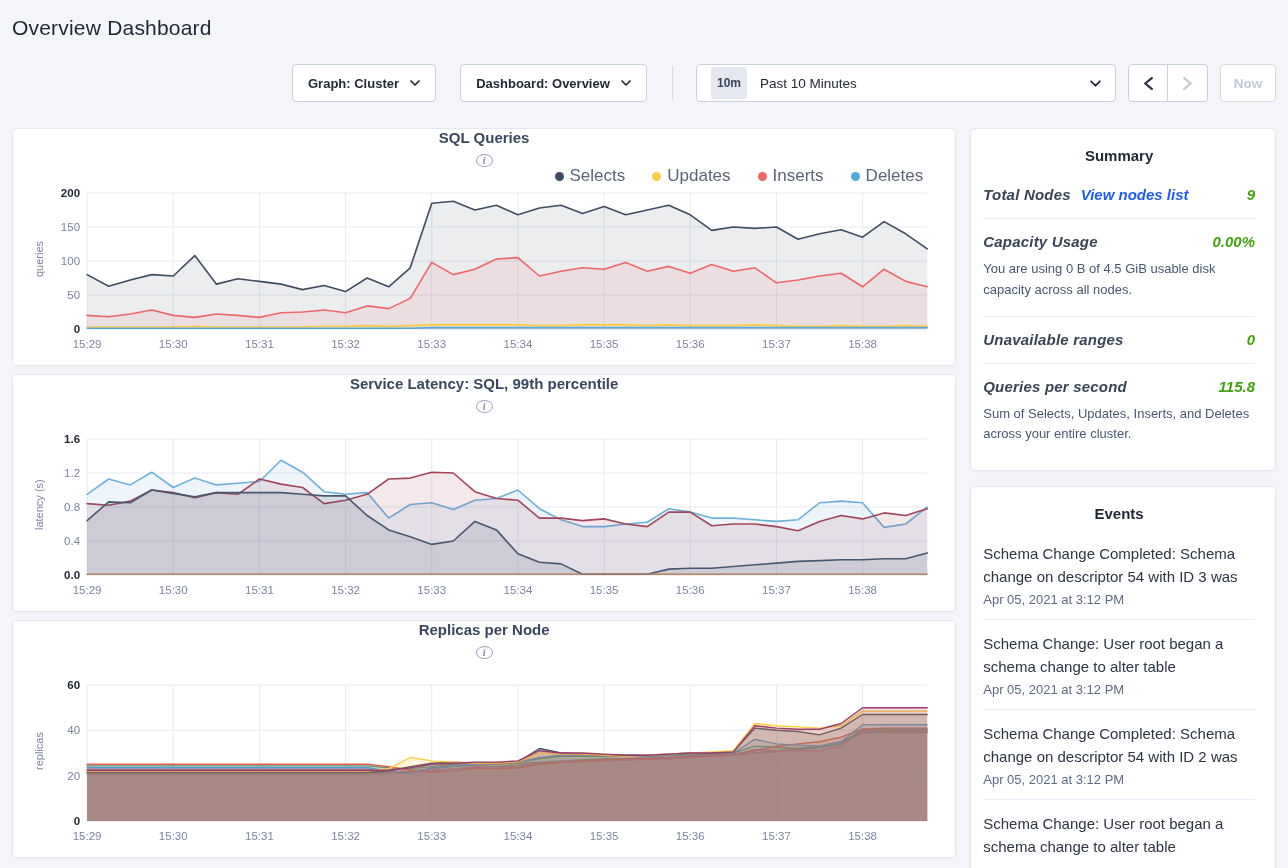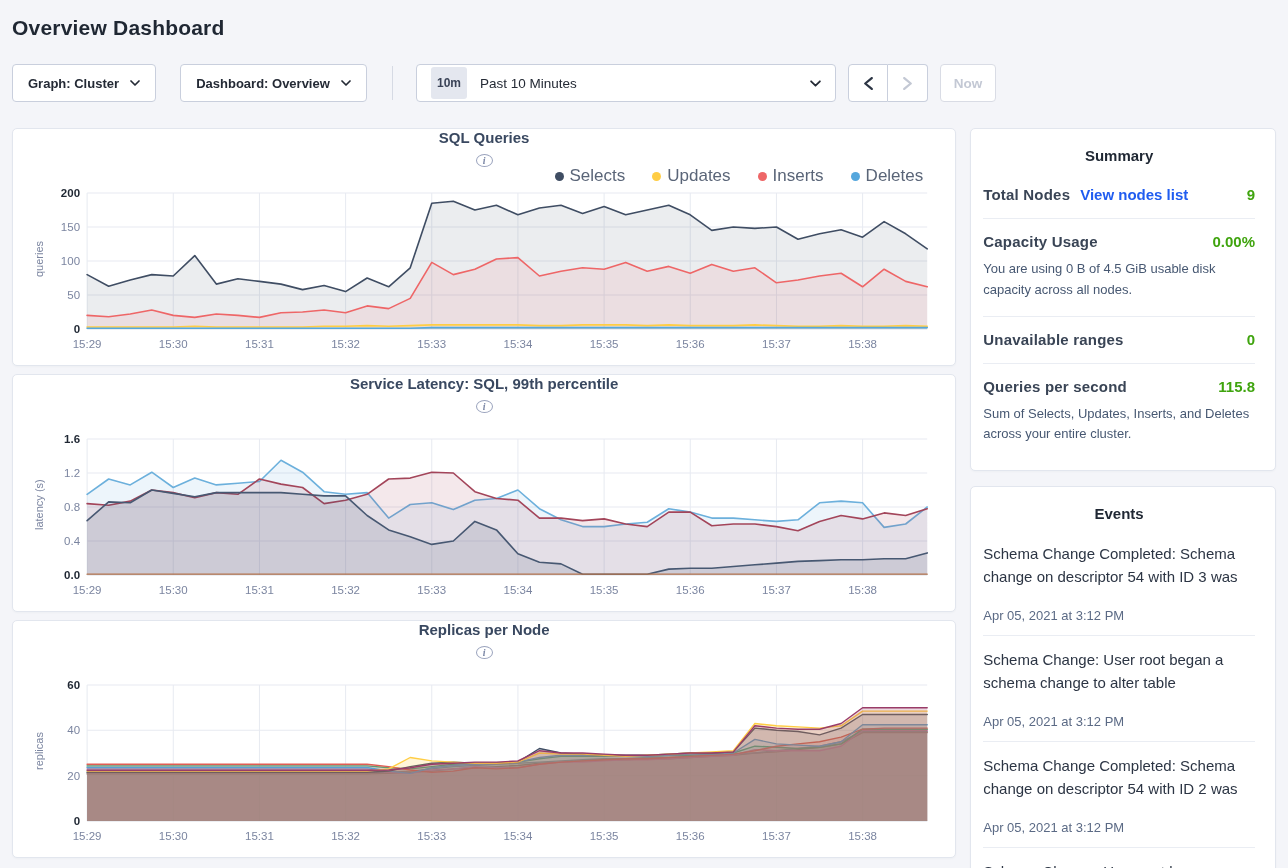--- a/index.html
+++ b/index.html
@@ -1,22 +1,22 @@
 <!DOCTYPE html>
 <html><head>
 <meta charset="utf-8">
 <style>
   * { box-sizing: border-box; }
   html,body { margin:0; padding:0; width:1288px; height:868px; overflow:hidden;
     background:#f4f5f9; font-family:"Liberation Sans", sans-serif; color:#242a35; }
   .page { padding:12px 12px 0 12px; }
-  .page-title { font-size:21px; font-weight:700; color:#1f2733; margin:4px 0 0 0; letter-spacing:.2px; }
+  .page-title { font-size:21px; font-weight:400; color:#1f2733; margin:4px 0 0 0; letter-spacing:.2px; }
 
   
-  .toolbar { display:flex; align-items:center; margin-top:24px; height:38px; }
+  .toolbar { display:flex; align-items:center; margin-top:24px; height:38px;justify-content:flex-end; }
   .dd, .timepicker, .navbtn, .now-btn { background:#fff; border:1px solid #c9cfdd; cursor:pointer; }
   .dd { height:38px; border-radius:4px; display:flex; align-items:center; justify-content:center;
         gap:11px; font-weight:700; font-size:13px; color:#242a35; padding:0 14px; }
   .dd.graph { width:144px; }
   .dd.dash  { width:187px; margin-left:24px; }
   .vdiv { width:1px; height:34px; background:#d6dae4; margin:0 23px 0 25px; }
   .timepicker { width:420px; height:38px; border-radius:4px; display:flex; align-items:center;
         padding:0 14px; gap:13px; }
   .chip { background:#e4e7ef; border-radius:3px; font-size:12px; font-weight:700; padding:9px 6px; color:#3a4357; }
   .tp-label { font-weight:400; font-size:13.5px; flex:1; text-align:left; color:#242a35; }
@@ -45,28 +45,28 @@
         color:#7b85a0; transform:rotate(180deg); writing-mode:vertical-rl; height:140px; margin-top:2px; }
   svg.plot { flex:1; height:168px; }
 
   
   .sidebar { width:306px; display:flex; flex-direction:column; gap:15px; }
   .panel { background:#fff; border:1px solid #e2e6ee; border-radius:5px; padding:14px 20px 10px 12px;
         box-shadow:0 1px 2px rgba(40,50,70,.03); }
   .panel-title { font-size:15px; font-weight:700; text-align:center; margin:4px 0 8px 0; color:#1f2733; }
   .summary-row { padding:14px 0 15px 0; border-bottom:1px solid #eaedf3; }
   .summary-row:last-child { border-bottom:none; }
-  .sr-top { display:flex; align-items:flex-start; }
+  .sr-top { display:flex; align-items:flex-start;font-style:italic; }
   .sr-label { font-weight:700; font-size:15px; color:#394455; letter-spacing:.2px; }
   .sr-link { color:#1f5cf0; font-weight:700; font-size:15px; margin-left:10px; text-decoration:none; cursor:pointer; }
   .sr-value { margin-left:auto; color:#3fa40e; font-weight:700; font-size:15px; }
   .sr-desc { font-size:13px; color:#475872; line-height:1.6; margin-top:9px; }
   .event-item { padding:13px 0 12px 0; border-bottom:1px solid #eaedf3; }
   .event-text { font-size:15px; color:#2c3544; line-height:1.5; }
-  .event-time { font-size:13px; color:#5b6a85; margin-top:20px; }
+  .event-time { font-size:13px; color:#5b6a85; margin-top:4px; }
 </style>
 </head>
 <body>
 
 <div class="page">
   <h1 class="page-title">Overview Dashboard</h1>
 
   <div class="toolbar">
     <button class="dd graph">
       <span>Graph: Cluster</span>

